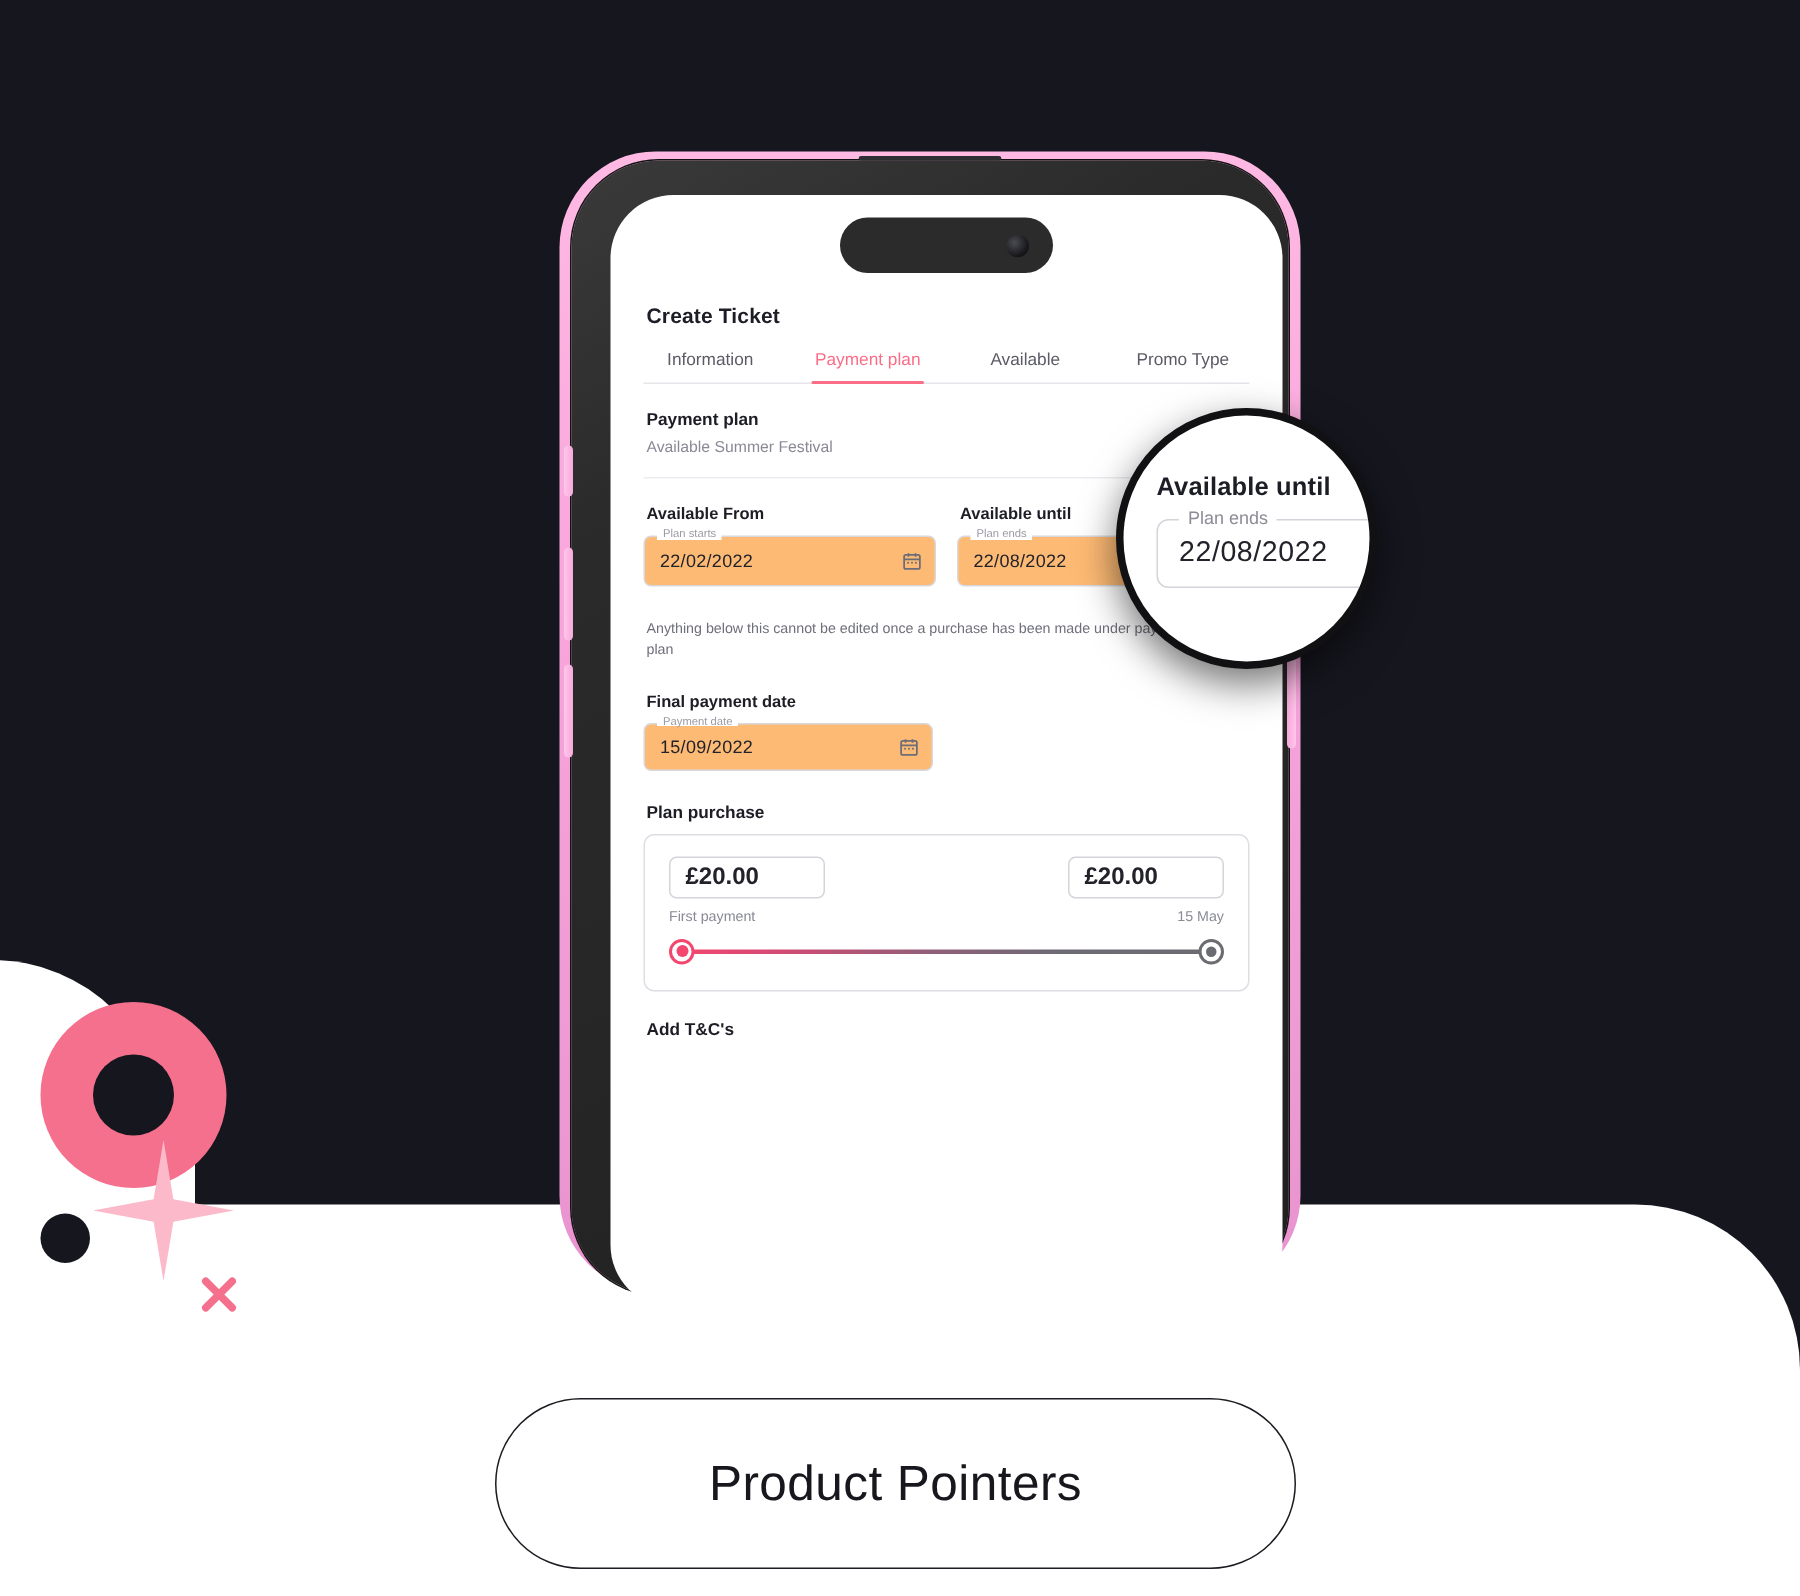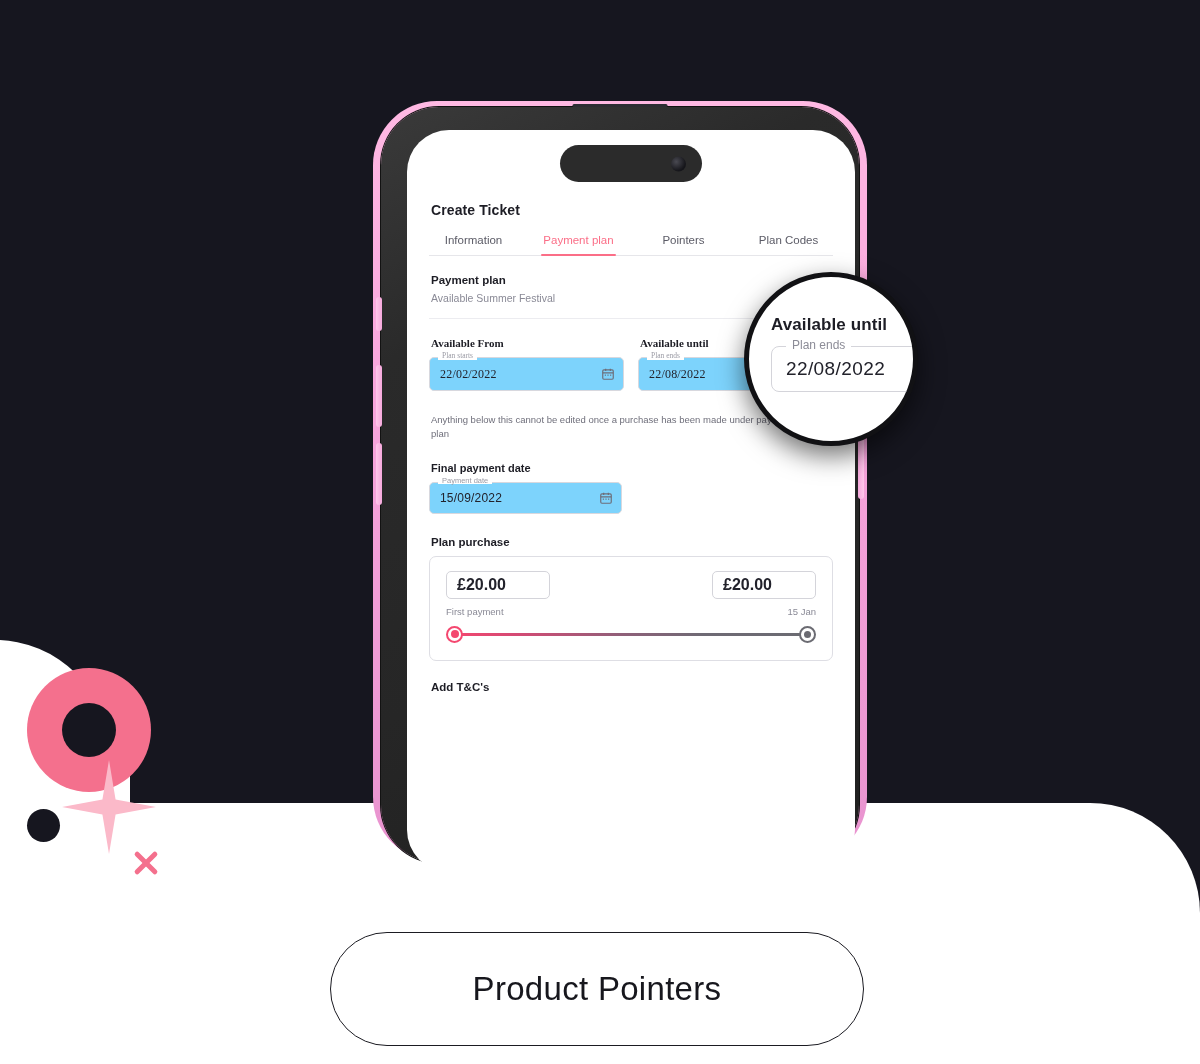--- a/index.html
+++ b/index.html
@@ -166,31 +166,31 @@
   .tab.active:after{
     content:"";position:absolute;left:8%;right:8%;bottom:-1px;height:2px;
     background:#fb6e87;border-radius:2px;
   }
 
   .sec-title{font-size:11.5px;font-weight:700;color:#1d1d25;margin:0 0 6px 2px;}
   .sec-sub{font-size:10.5px;color:#8a8a96;margin:0 0 14px 2px;}
   .rule{height:1px;background:#ececf0;margin:0 0 18px 0;}
 
   .row2{display:flex;gap:14px;}
-  .col{flex:1;min-width:0;font-family:Liberation Serif, serif;}
+  .col{flex:1;min-width:0;}
   .field-label{font-size:11px;font-weight:700;color:#1d1d25;margin:0 0 8px 2px;}
 
   .input-outline{
     position:relative;
     height:32px;
     border:1px solid #d8d8de;
     border-radius:5px;
     display:flex;align-items:center;
     padding:0 8px 0 10px;
-    background:#7dd3fc;
+    background:#fdba74;
   }
   .legend{
     position:absolute;top:-6px;left:8px;
     background:#fff;padding:0 4px;
     font-size:7.5px;color:#9a9aa4;line-height:1;
   }
   .input-val{font-size:12px;color:#22222b;font-weight:500;letter-spacing:.2px;}
   .cal-icon{margin-left:auto;width:14px;height:14px;display:block;}
 
   .note{
@@ -319,22 +319,22 @@
         </div>
 
         <div class="screen-pad">
           <div class="content">
 
             <div class="app-title">Create Ticket</div>
 
             <div class="tabs">
               <div class="tab">Information</div>
               <div class="tab active">Payment plan</div>
-              <div class="tab">Pointers</div>
-              <div class="tab">Plan Codes</div>
+              <div class="tab">Available</div>
+              <div class="tab">Promo Type</div>
             </div>
 
             <div class="sec-title">Payment plan</div>
             <div class="sec-sub">Available Summer Festival</div>
 
             <div class="rule"></div>
 
             <div class="row2">
               <div class="col">
                 <div class="field-label">Available From</div>
@@ -380,21 +380,21 @@
 
             <div class="sec-title" style="margin-top:22px;">Plan purchase</div>
 
             <div class="breakdown-box">
               <div class="bd-row">
                 <div class="money">£20.00</div>
                 <div class="money">£20.00</div>
               </div>
               <div class="bd-cap">
                 <div class="cap">First payment</div>
-                <div class="cap">15 Jan</div>
+                <div class="cap">15 May</div>
               </div>
               <div class="slider">
                 <div class="track"></div>
                 <div class="knob left"></div>
                 <div class="knob right"></div>
               </div>
             </div>
 
             <div class="sec-title" style="margin-top:20px;">Add T&amp;C's</div>
 

